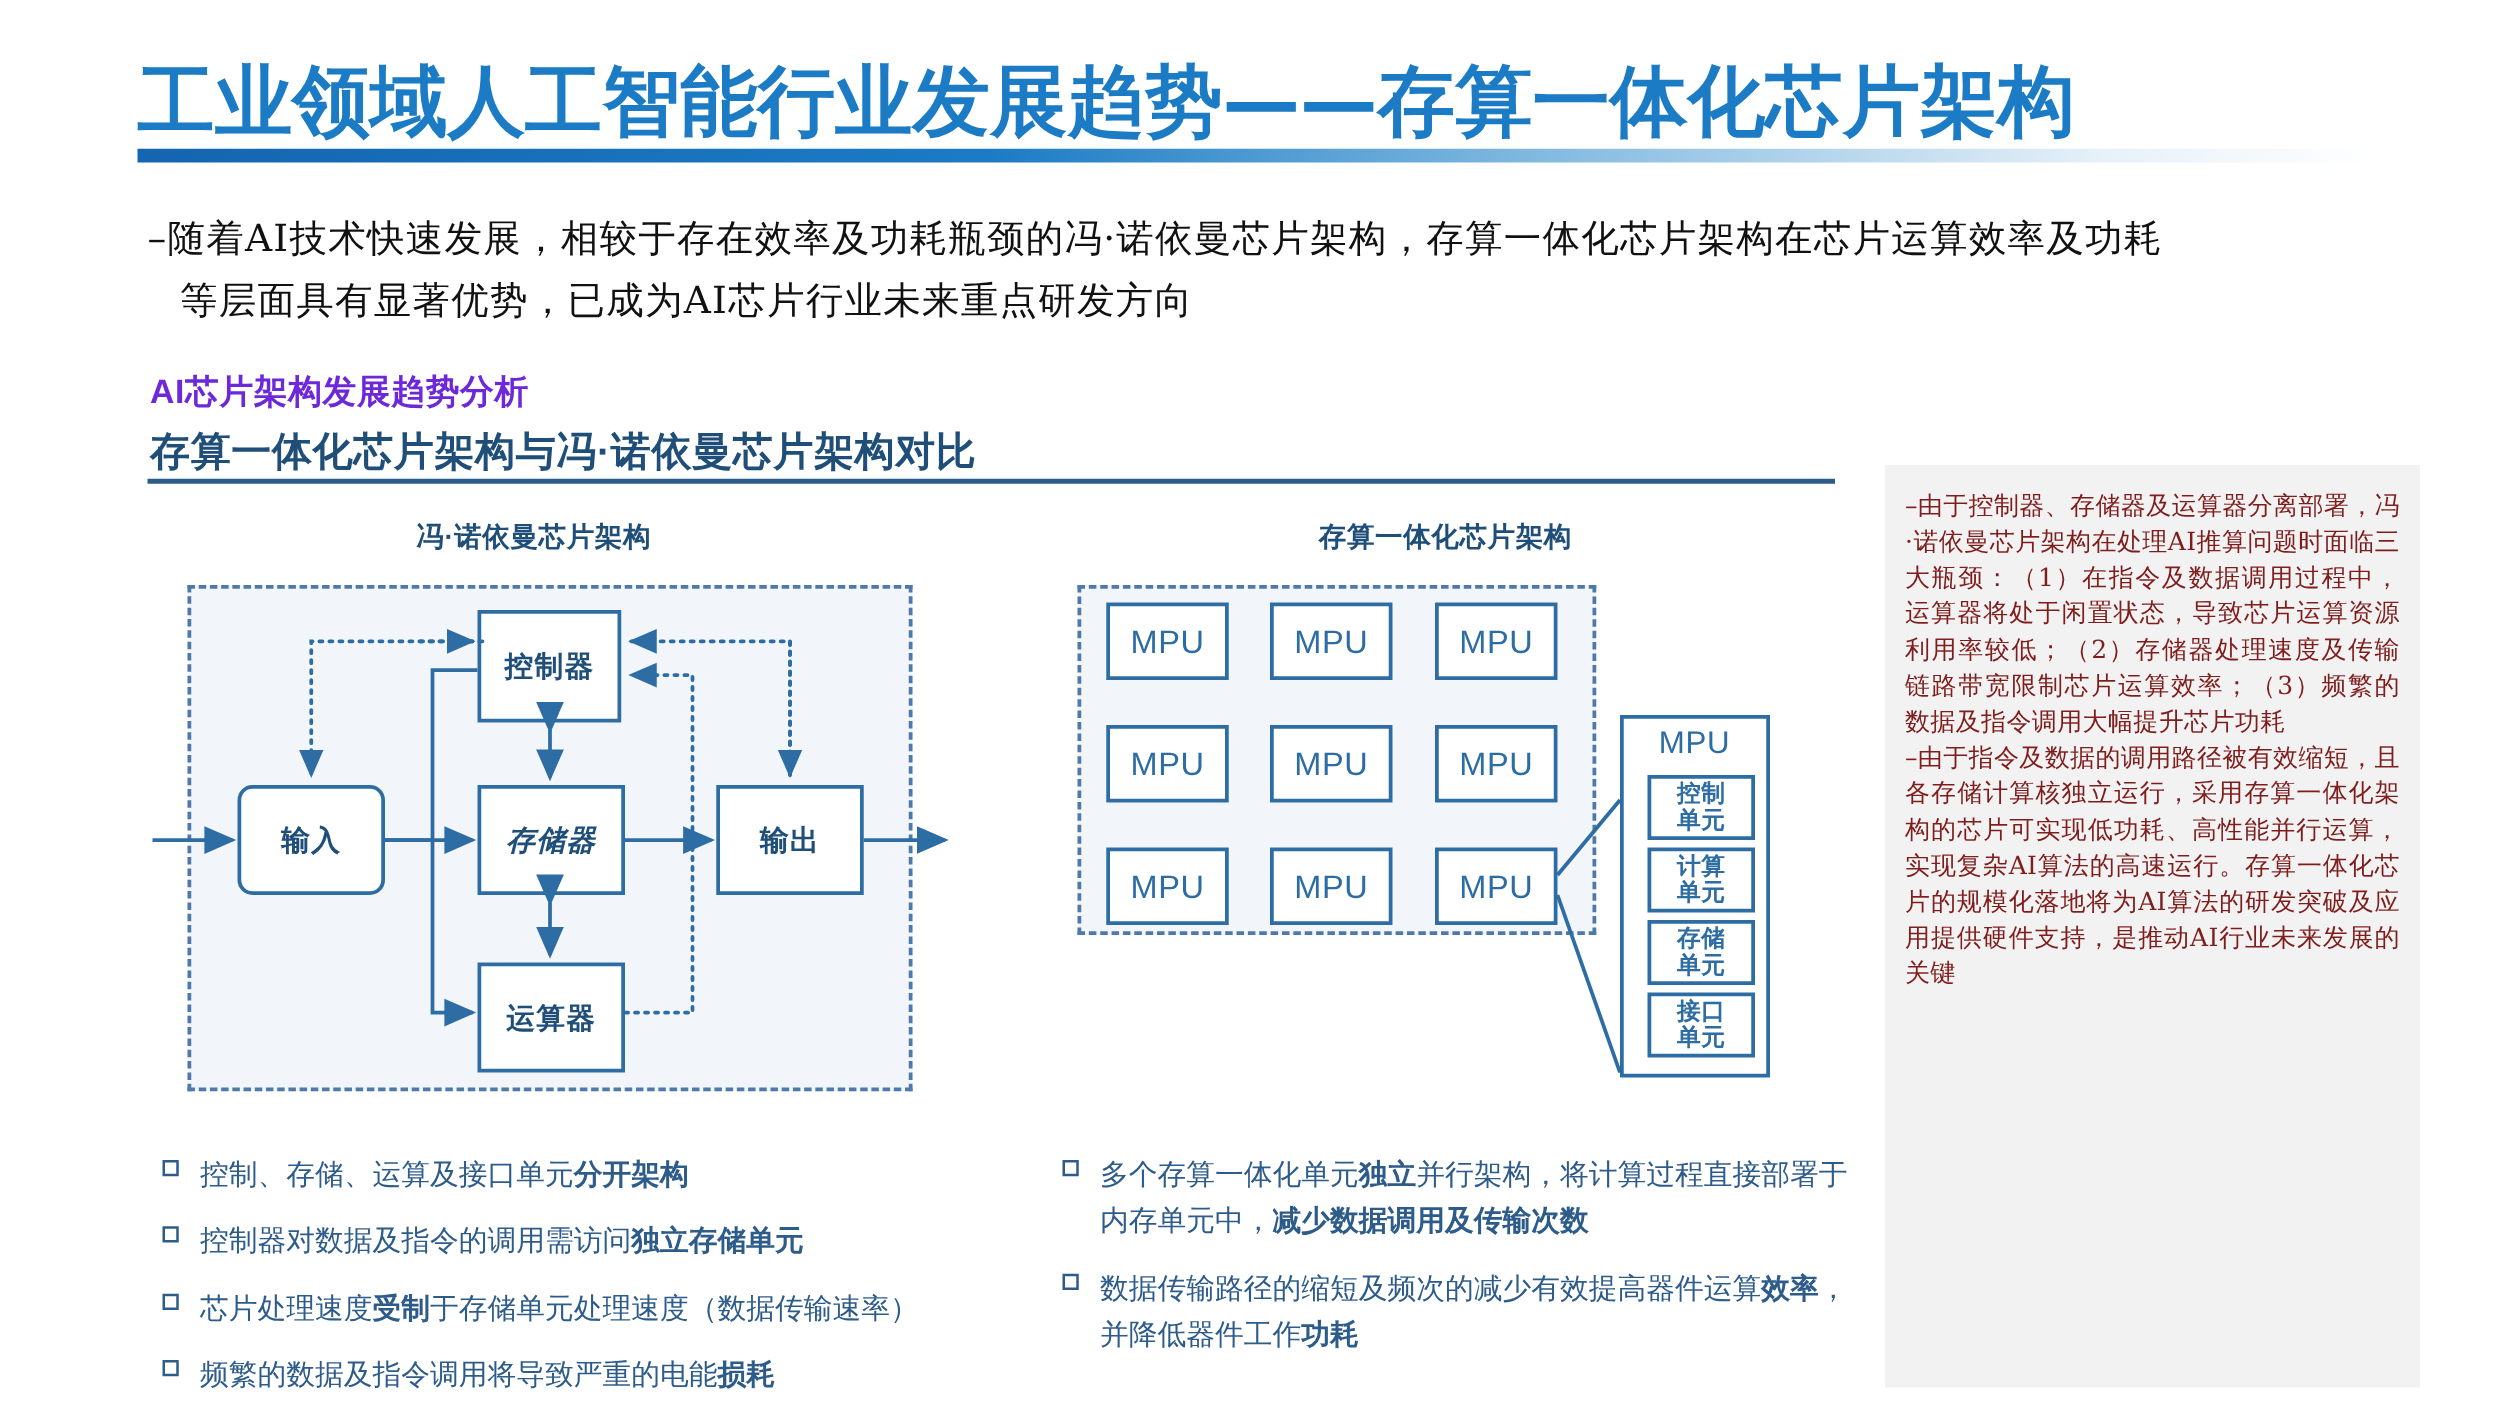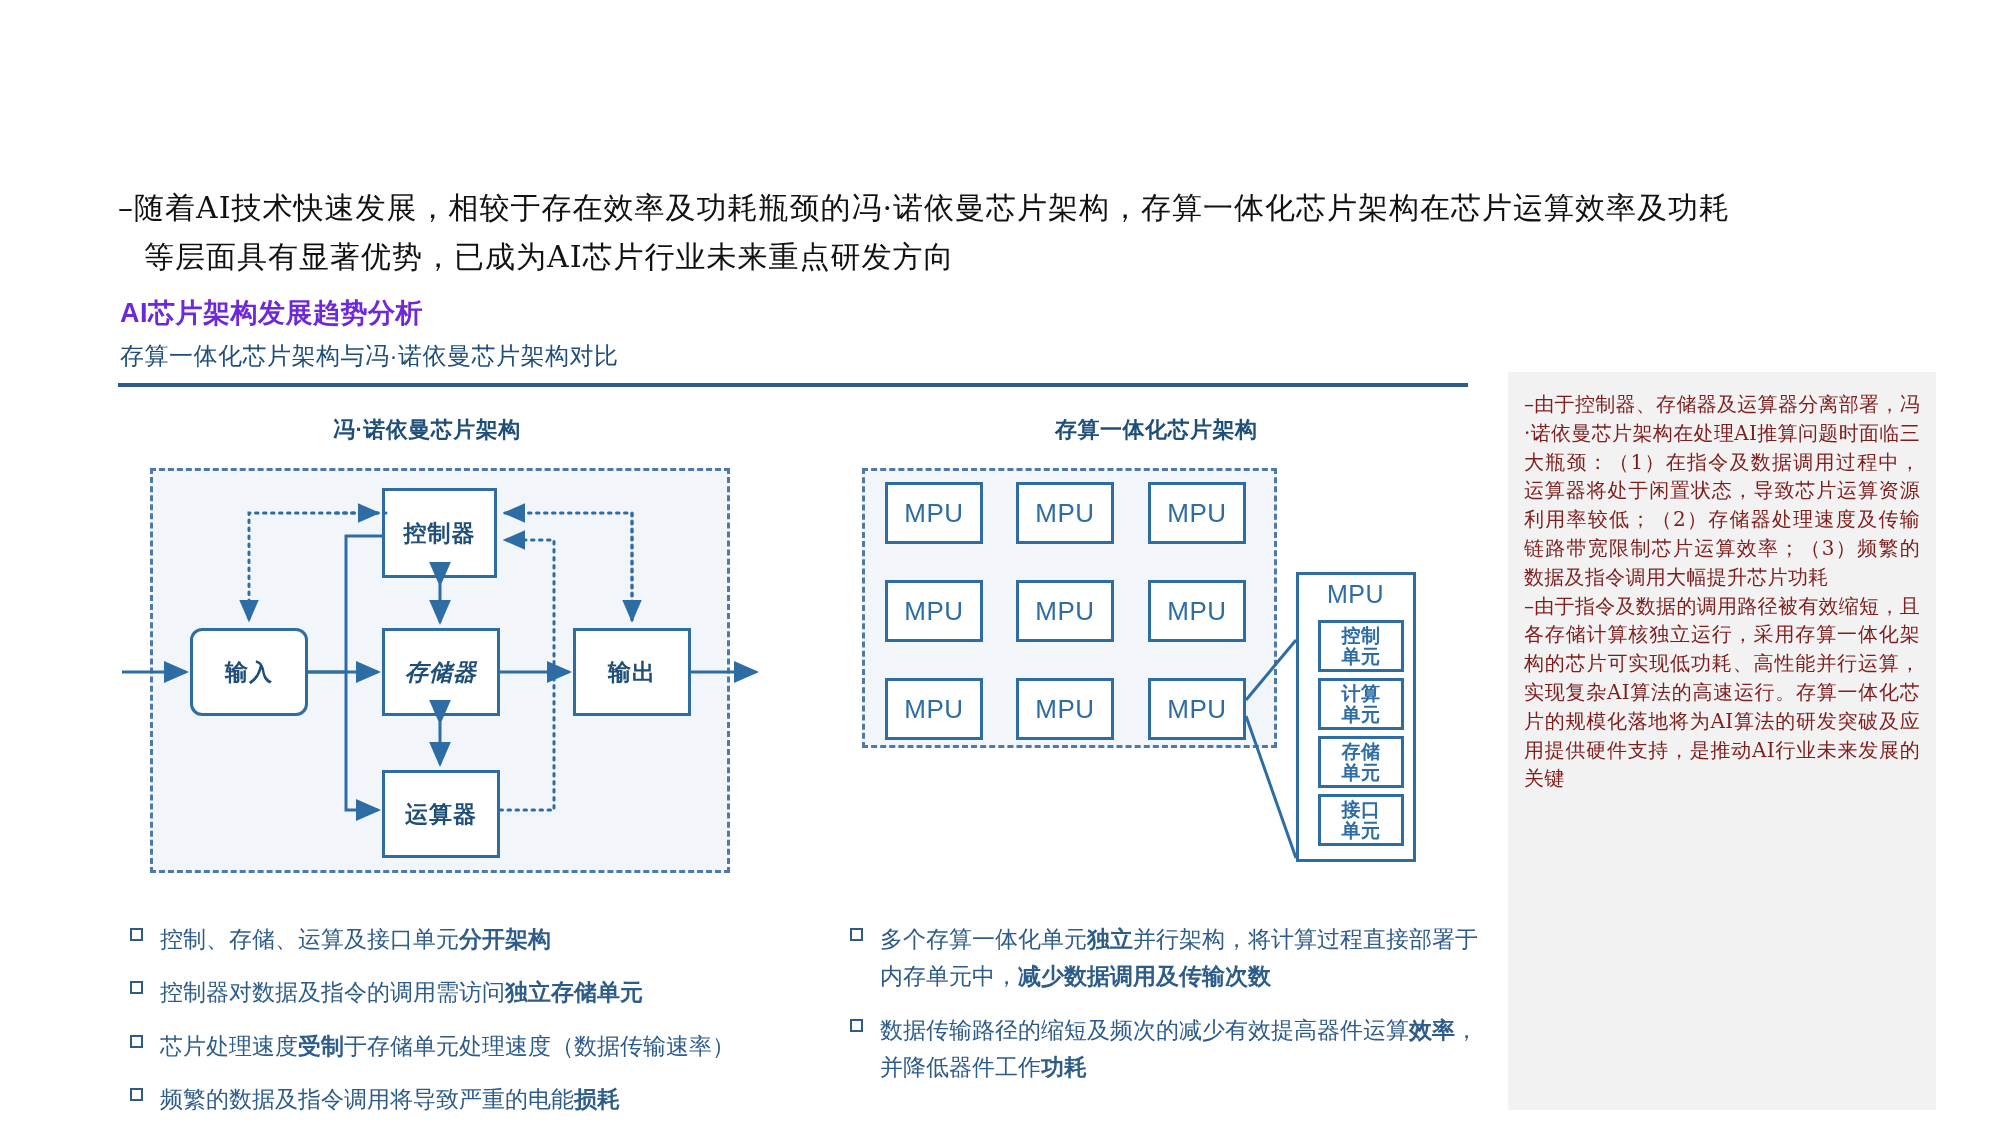--- a/index.html
+++ b/index.html
@@ -19,35 +19,35 @@
     letter-spacing:0px;line-height:1.05;white-space:nowrap;
     font-family:"DejaVu Sans","Liberation Sans",sans-serif;
   }
   .title-underline{
     margin-top:6px;height:11px;width:1790px;
     background:linear-gradient(to right,#1565B0 0%,#1B7BC4 38%,#7FB8DF 62%,#E7F1F8 88%,#FFFFFF 100%);
   }
 
   
   .lead{
-    position:absolute;left:118px;top:184px;width:1800px;
+    position:absolute;left:118px;top:168px;width:1800px;
     font-family:"DejaVu Serif","Liberation Serif",serif;
     font-size:30px;color:#111111;line-height:1.62;
     letter-spacing:1px;
   }
   .lead .l2{display:block;padding-left:26px;}
 
   
   .sec-h1{
     position:absolute;left:120px;top:295px;
     font-size:27px;font-weight:bold;color:#6d28d9;letter-spacing:0.5px;
   }
   .sec-h2{
     position:absolute;left:120px;top:340px;
-    font-size:24px;font-weight:normal;color:#1F4E79;letter-spacing:0.5px;
+    font-size:32px;font-weight:bold;color:#1F4E79;letter-spacing:0.5px;
   }
   .sec-rule{
     position:absolute;left:118px;top:383px;width:1350px;height:4px;background:#2E5C8A;
   }
 
   
   .diag-cap{
     position:absolute;font-size:22px;font-weight:bold;color:#1F4E79;letter-spacing:0.5px;
   }
   .cap-left{left:333px;top:415px;}
@@ -103,20 +103,24 @@
     padding:18px 16px 10px 16px;box-sizing:border-box;
     letter-spacing:0.3px;
   }
   .side-panel p{margin:0;text-align:justify;}
 </style>
 </head>
 <body>
 
 <div class="slide">
 
+  <div class="title-wrap">
+    <div class="title">工业领域人工智能行业发展趋势——存算一体化芯片架构</div>
+    <div class="title-underline"></div>
+  </div>
 
   <div class="lead">
     <span>–随着AI技术快速发展，相较于存在效率及功耗瓶颈的冯·诺依曼芯片架构，存算一体化芯片架构在芯片运算效率及功耗</span>
     <span class="l2">等层面具有显著优势，已成为AI芯片行业未来重点研发方向</span>
   </div>
 
   <div class="sec-h1">AI芯片架构发展趋势分析</div>
   <div class="sec-h2">存算一体化芯片架构与冯·诺依曼芯片架构对比</div>
   <div class="sec-rule"></div>
 

